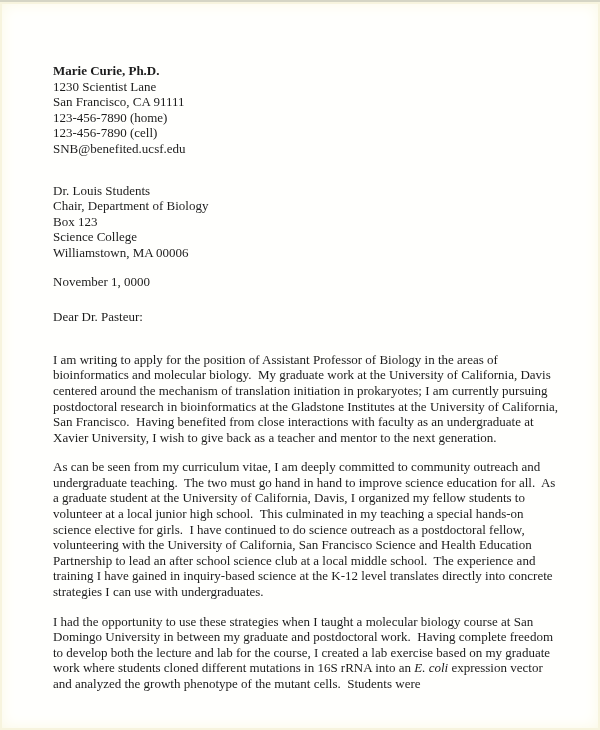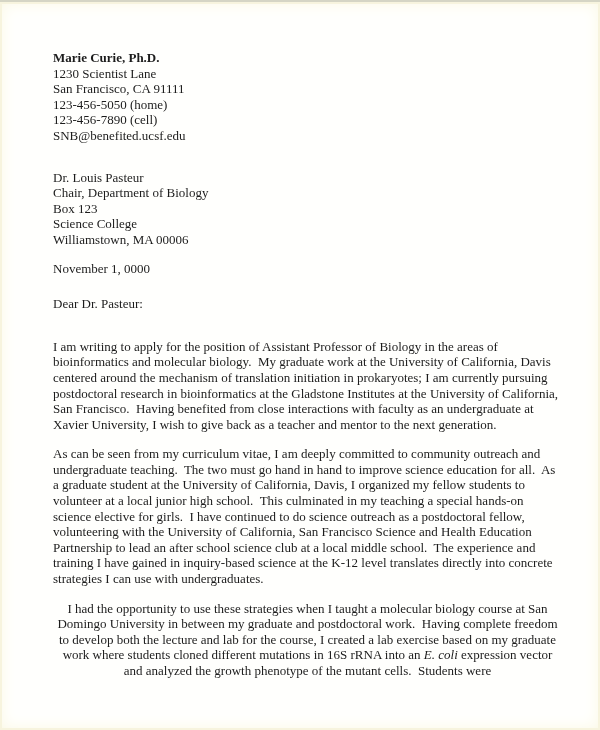--- a/index.html
+++ b/index.html
@@ -16,55 +16,55 @@
     border-top: 2px solid #d5d5c5;
     box-shadow: inset 0 0 0 2px #f7f4de, inset 0 0 16px #faf7e0;
     overflow: hidden;
     font-family: "Liberation Serif", "DejaVu Serif", serif;
     font-size: 13px;
     line-height: 15.6px;
     color: #1c1c1c;
   }
   .letter {
     position: absolute;
-    top: 48px;
+    top: 61px;
     left: 53px;
     right: 38px;
   }
   .block { margin: 0; }
   .sender { margin-bottom: 26px; }
   .sender-name { font-weight: bold; }
   .recipient { margin-bottom: 13px; }
   .date-line { margin-bottom: 20px; }
   .salutation { margin-bottom: 27px; }
   .body-paragraph {
     margin: 0 0 14px 0;
     white-space: pre-wrap;
   }
-  .body-paragraph:last-child { margin-bottom: 0; text-align: center; }
+  .body-paragraph:last-child { margin-bottom: 0; }
   .italic { font-style: italic; }
   .line { display: block; }
 </style>
 </head>
 <body>
 
 <div class="page">
   <div class="letter">
 
     <div class="block sender">
       <span class="line sender-name">Marie Curie, Ph.D.</span>
       <span class="line">1230 Scientist Lane</span>
       <span class="line">San Francisco, CA 91111</span>
-      <span class="line">123-456-5050 (home)</span>
+      <span class="line">123-456-7890 (home)</span>
       <span class="line">123-456-7890 (cell)</span>
       <span class="line">SNB@benefited.ucsf.edu</span>
     </div>
 
     <div class="block recipient">
-      <span class="line">Dr. Louis Pasteur</span>
+      <span class="line">Dr. Louis Students</span>
       <span class="line">Chair, Department of Biology</span>
       <span class="line">Box 123</span>
       <span class="line">Science College</span>
       <span class="line">Williamstown, MA 00006</span>
     </div>
 
     <div class="block date-line">November 1, 0000</div>
 
     <div class="block salutation">Dear Dr. Pasteur:</div>
 

